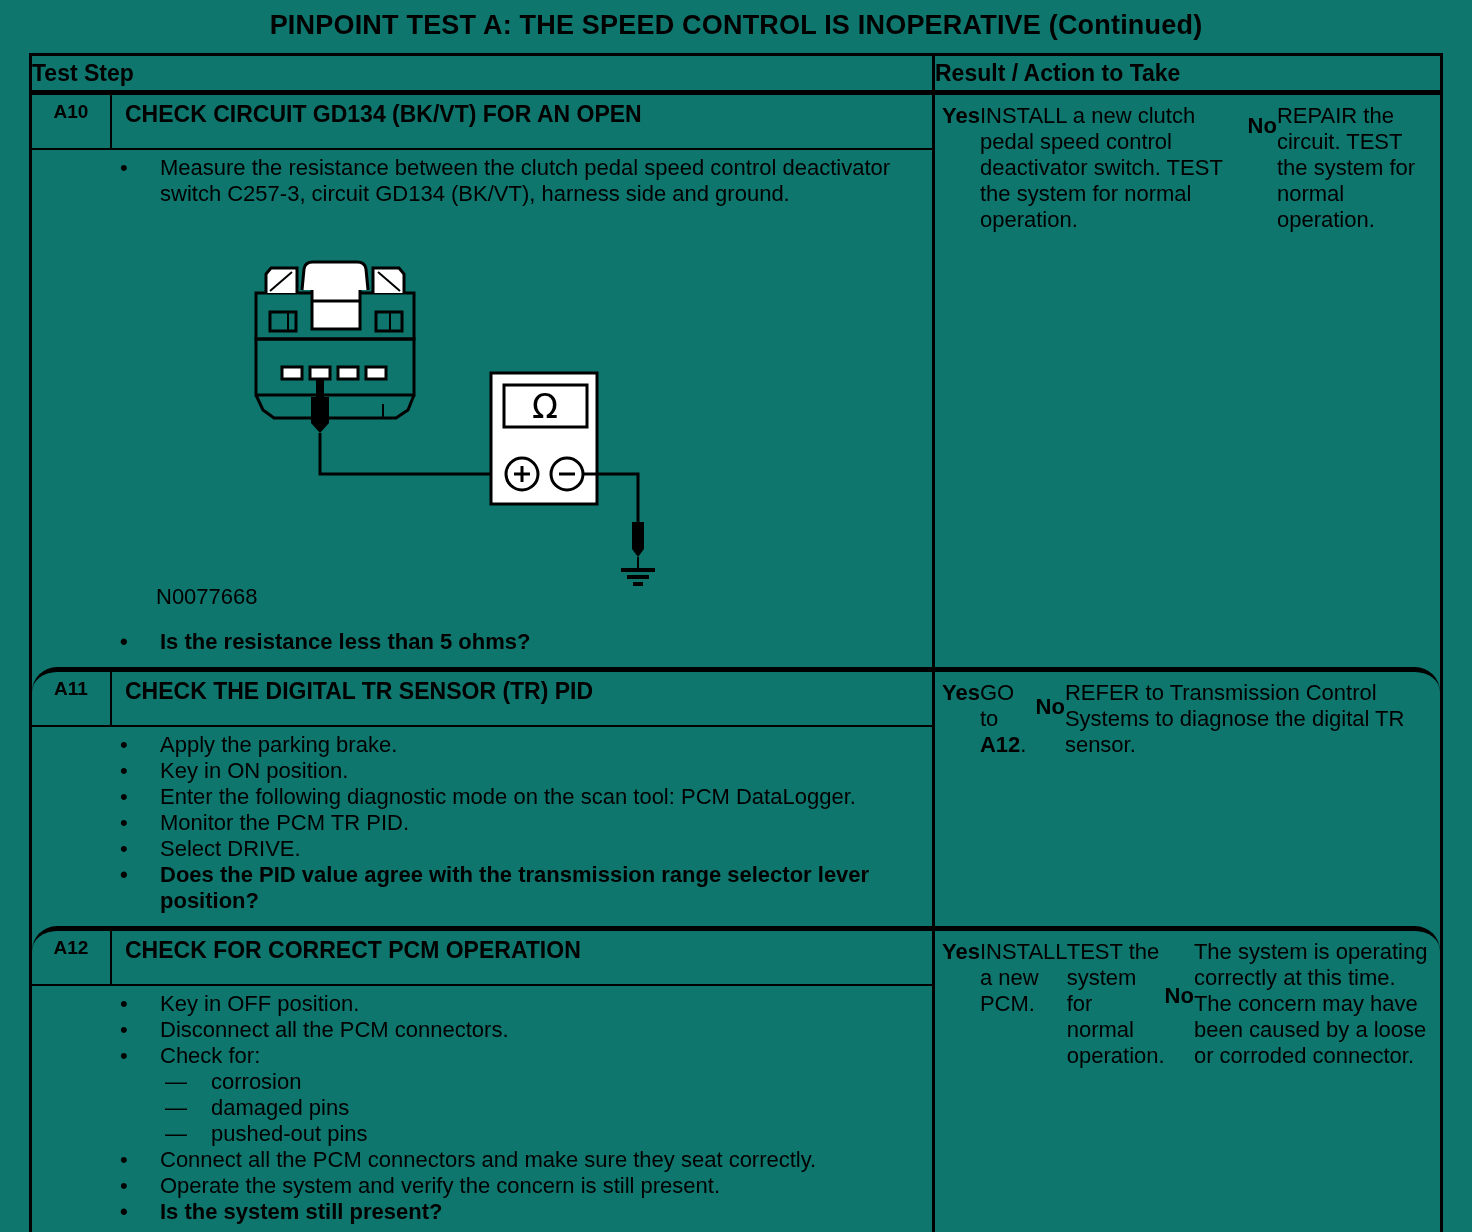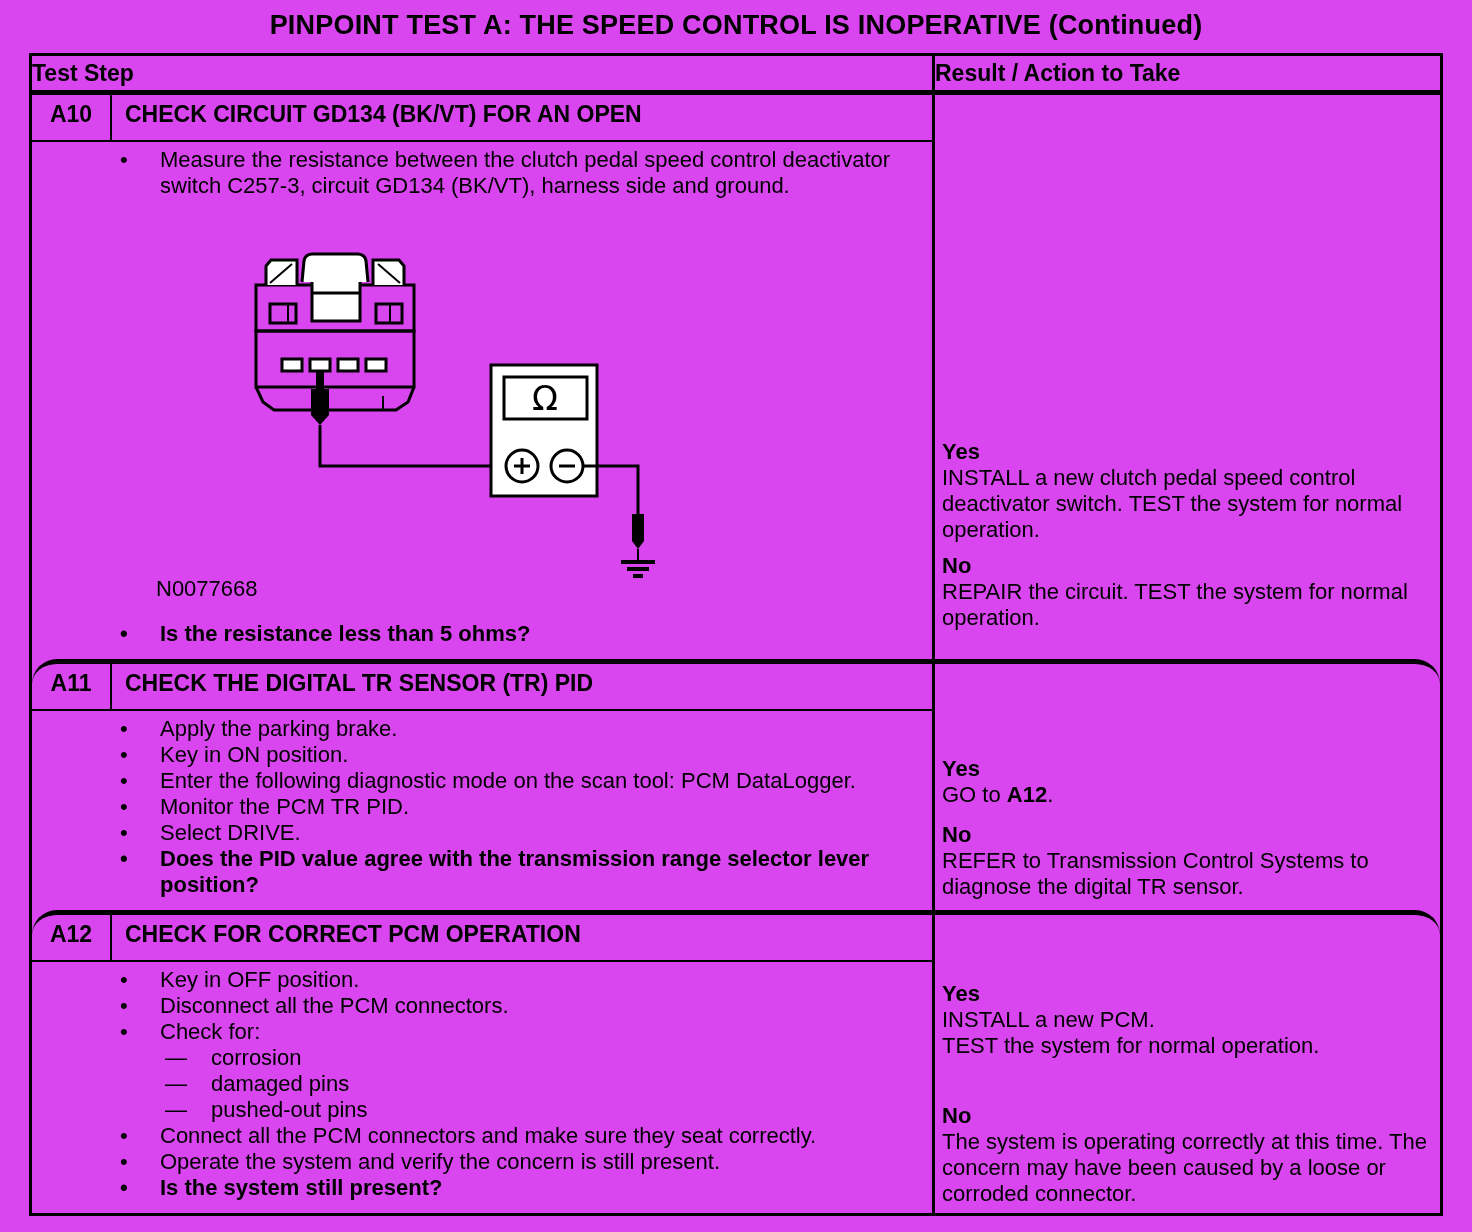--- a/index.html
+++ b/index.html
@@ -1,21 +1,21 @@
 <!DOCTYPE html>
 <html><head>
 <meta charset="utf-8">
 <style>
   * { box-sizing: border-box; margin: 0; padding: 0; }
   html, body { background: #fff; }
   .page {
     position: relative;
     width: 1472px;
     height: 1232px;
-    background: #d946ef;
+    background: #0f766e;
     color: #000;
     font-family: "Liberation Sans", sans-serif;
     overflow: hidden;
   }
   .title {
     margin-top: 10px;
     text-align: center;
     font-size: 27px;
     font-weight: bold;
     letter-spacing: 0.2px;
@@ -43,43 +43,43 @@
     grid-template-rows: min-content 1fr;
     grid-template-areas:
       "id title result"
       "body body result";
   }
   .step + .step { border-top: 5px solid #000; border-radius: 25px; }
   .cell-id {
     grid-area: id;
     border-right: 2px solid #000;
     border-bottom: 2px solid #000;
-    font-size: 23px; font-weight: bold;
+    font-size: 19px; font-weight: bold;
     text-align: center;
     padding: 6px 0 4px 0;
   }
   .cell-title {
     grid-area: title;
     border-right: 3px solid #000;
     border-bottom: 2px solid #000;
     font-size: 23px; font-weight: bold;
-    padding: 6px 0 12px 13px;
+    padding: 6px 0 20px 13px;
     line-height: 27px;
   }
   .cell-body {
     grid-area: body;
     border-right: 3px solid #000;
     padding: 5px 14px 12px 0;
     font-size: 22px;
     line-height: 26px;
   }
   .cell-result {
     grid-area: result;
     display: flex;
-    flex-direction: column;
+    flex-direction: row;
     justify-content: flex-end;
     padding: 8px 8px 28px 7px;
     font-size: 22px;
     line-height: 26px;
   }
   .bullet {
     margin-left: 88px;
     display: grid;
     grid-template-columns: 40px 745px;
   }

